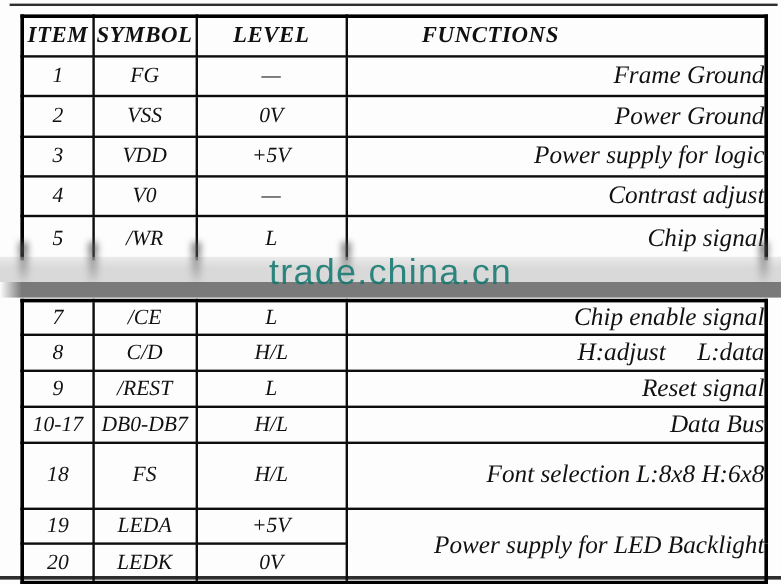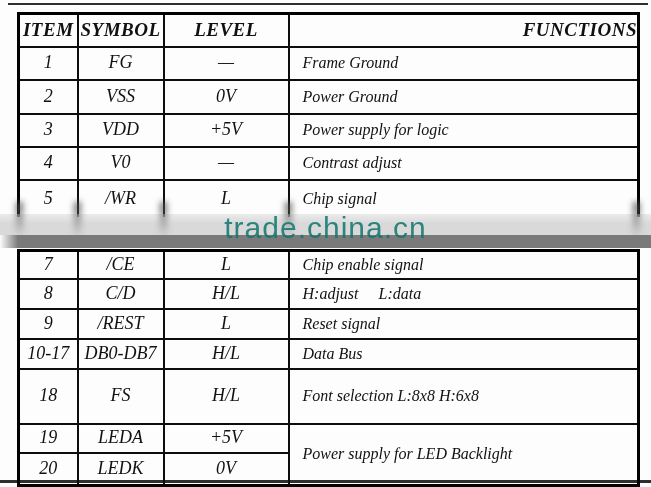--- a/index.html
+++ b/index.html
@@ -17,22 +17,22 @@
   .tbl-top table { border:3px solid #000; border-bottom:none; }
   .tbl-top tr:last-child td { border-bottom:none; }
   .tbl-bottom { top:249px; }
   .tbl-bottom table { border:3px solid #000; }
 
   th, td {
     border:2px solid #0d0d0d; padding:0; text-align:center; vertical-align:middle;
     font-size:18px; line-height:1.1; overflow:hidden;
   }
   th { font-size:19px; font-weight:bold; letter-spacing:.5px; }
-  th.fn-h { text-align:right; padding-left:38px; }
-  td.fn { text-align:left; padding-left:13px; font-size:16px; white-space:pre-wrap; }
+  th.fn-h { text-align:left; padding-left:62px; }
+  td.fn { text-align:right; padding-left:13px; font-size:21px; white-space:pre-wrap; }
 
   
   .wm-light {
     position:absolute; left:0; top:214px; width:651px; height:21px; z-index:3;
     background:linear-gradient(to bottom, rgba(217,217,217,.5), #d9d9d9 45%);
   }
   .wm-dark {
     position:absolute; left:0; top:235px; width:651px; height:13px; z-index:3;
     background:linear-gradient(to right, rgba(122,122,122,0), #7a7a7a 18px, #7a7a7a);
   }

